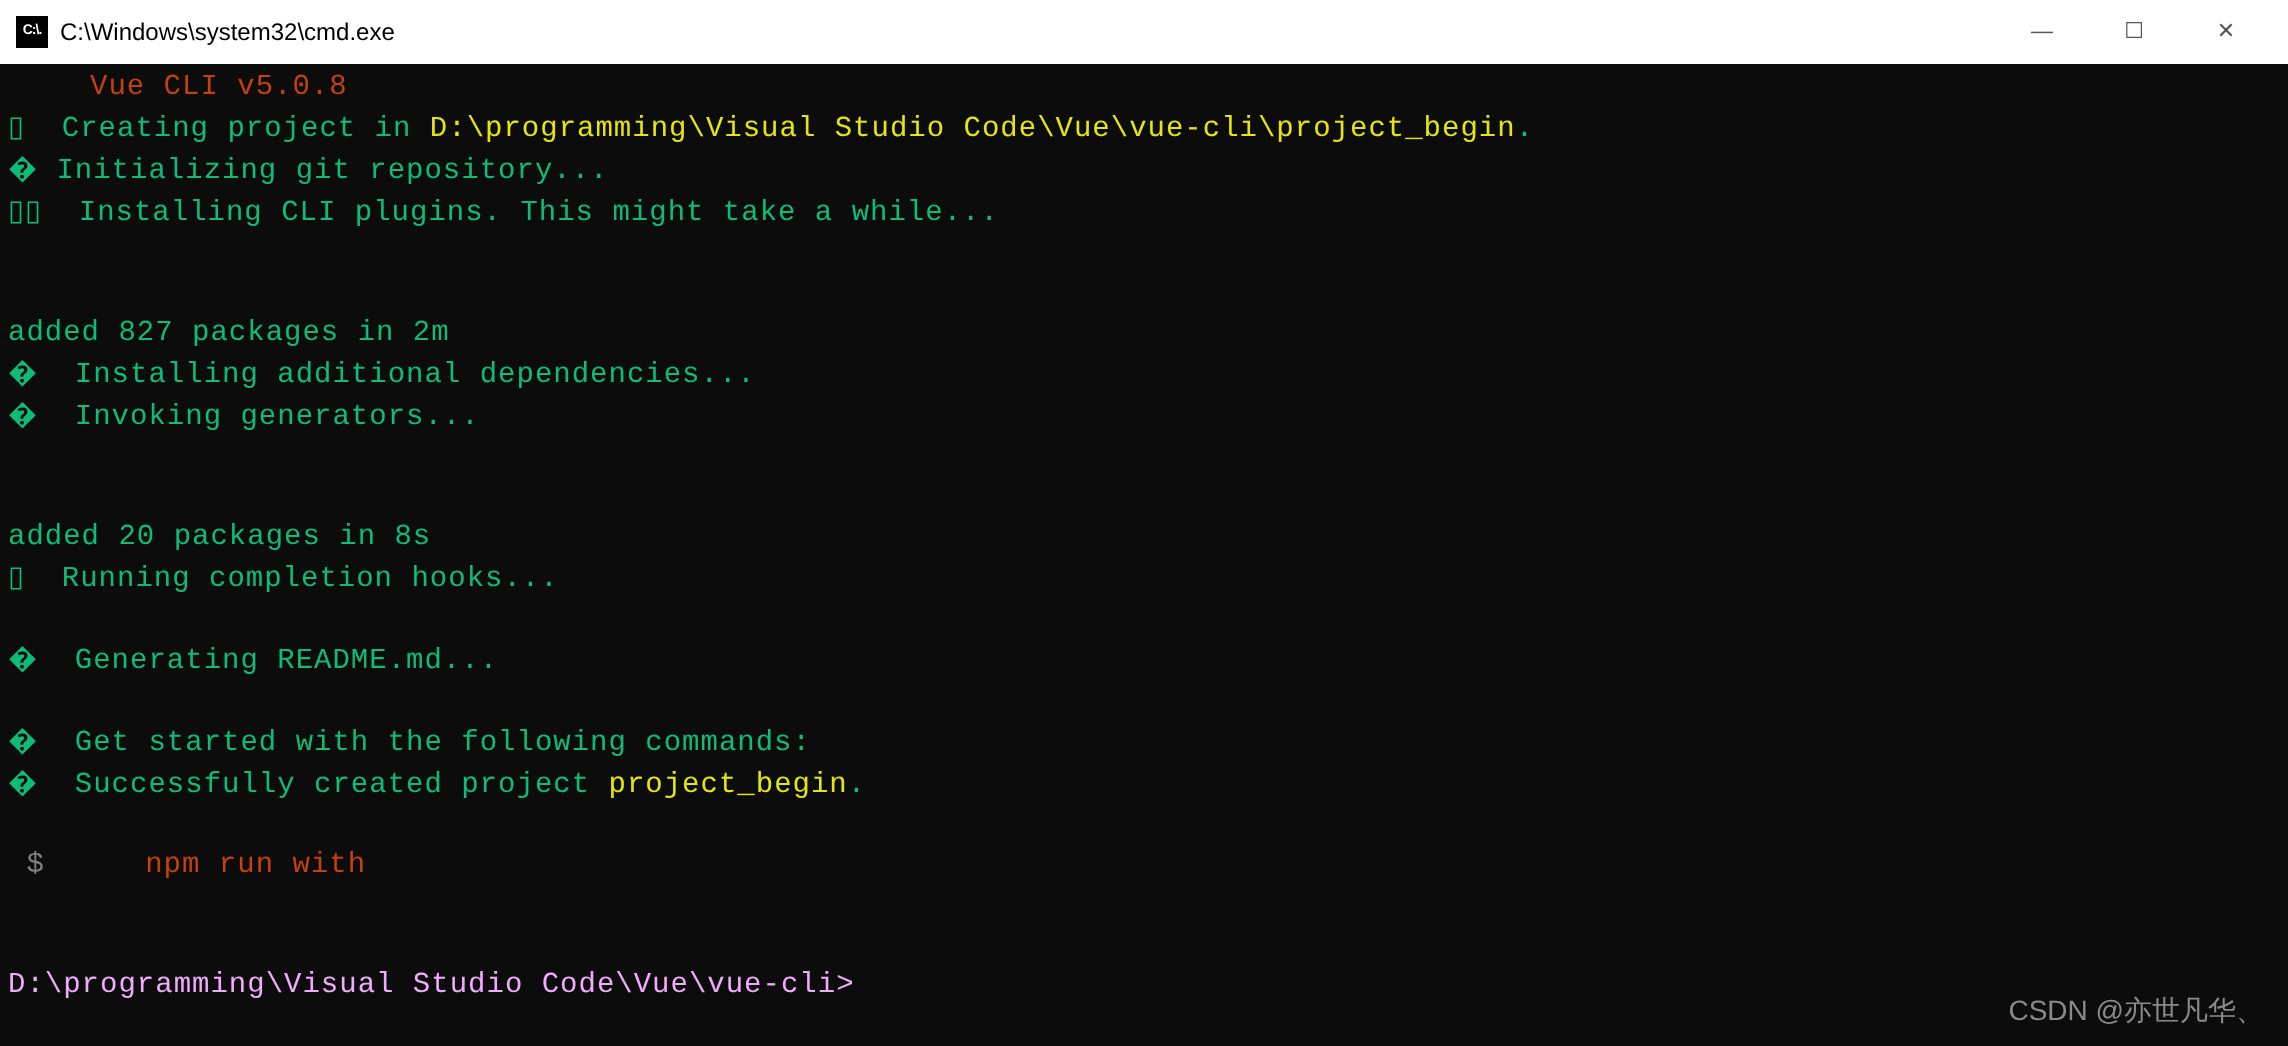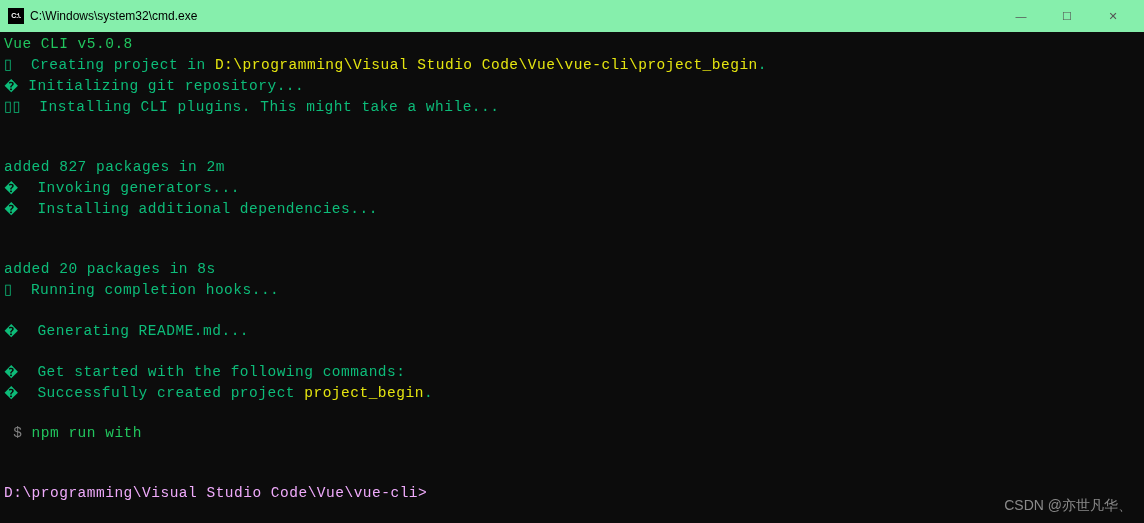--- a/index.html
+++ b/index.html
@@ -6,21 +6,21 @@
     body {
       font-family: 'Consolas', 'Courier New', monospace;
       background: #0c0c0c;
       width: 1144px;
       height: 523px;
       overflow: hidden;
       font-size: 14.5px;
       line-height: 20px;
     }
     .titlebar {
-      background: #86efac;
+      background: #ffffff;
       height: 32px;
       display: flex;
       align-items: center;
       padding: 0 8px;
       color: #000;
       font-family: 'Segoe UI', sans-serif;
       font-size: 12px;
     }
     .titlebar-icon {
       width: 16px;
@@ -44,21 +44,21 @@
       align-items: center;
       justify-content: center;
       color: #555;
       font-size: 11px;
     }
     .terminal {
       padding: 2px 4px;
       background: #0c0c0c;
       letter-spacing: 0.5px;
     }
-    .blue { color: #22c55e; }
+    .blue { color: #c2410c; margin-left: 41px; }
     .green { color: #0dbc79; }
     .yellow { color: #e5e510; margin-top: 40px; }
     .gray { color: #808080; }
     .white { color: #f0abfc; }
     .line { white-space: pre; }
     .glyph { font-family: sans-serif; }
     .watermark {
       position: absolute;
       bottom: 8px;
       right: 12px;
@@ -85,22 +85,22 @@
 </div>
 
 <div class="terminal">
   <div class="line blue">Vue CLI v5.0.8</div>
   <div class="line"><span class="green glyph">▯</span><span class="green">  Creating project in </span><span class="yellow">D:\programming\Visual Studio Code\Vue\vue-cli\project_begin</span><span class="green">.</span></div>
   <div class="line"><span class="green glyph">�</span><span class="green"> Initializing git repository...</span></div>
   <div class="line"><span class="green glyph">▯</span><span class="green glyph">▯</span><span class="green">  Installing CLI plugins. This might take a while...</span></div>
   <div class="spacer"></div>
   <div class="spacer"></div>
   <div class="line green">added 827 packages in 2m</div>
+  <div class="line"><span class="green glyph">�</span><span class="green">  Installing additional dependencies...</span></div>
   <div class="line"><span class="green glyph">�</span><span class="green">  Invoking generators...</span></div>
-  <div class="line"><span class="green glyph">�</span><span class="green">  Installing additional dependencies...</span></div>
   <div class="spacer"></div>
   <div class="spacer"></div>
   <div class="line green">added 20 packages in 8s</div>
   <div class="line"><span class="green glyph">▯</span><span class="green">  Running completion hooks...</span></div>
   <div class="spacer"></div>
   <div class="line"><span class="green glyph">�</span><span class="green">  Generating README.md...</span></div>
   <div class="spacer"></div>
   <div class="line"><span class="green glyph">�</span><span class="green">  Get started with the following commands:</span></div>
   <div class="line"><span class="green glyph">�</span><span class="green">  Successfully created project </span><span class="yellow">project_begin</span><span class="green">.</span></div>
   <div class="spacer"></div>

